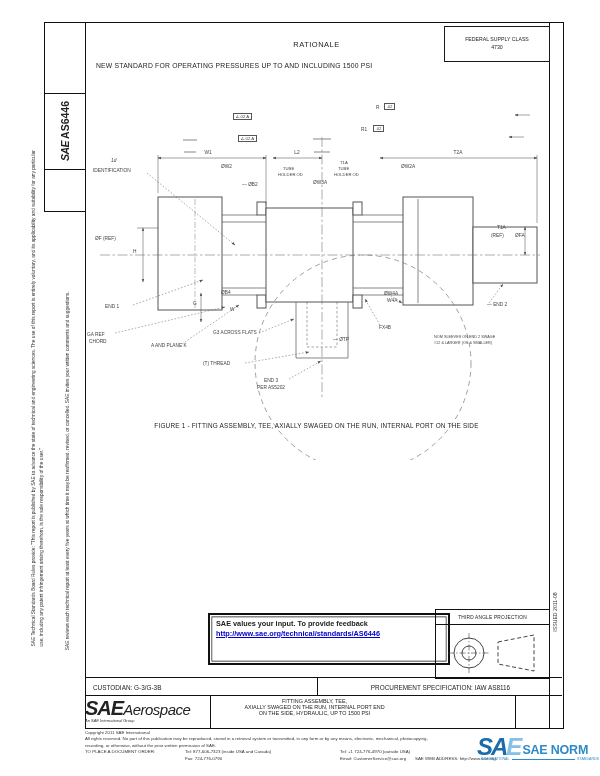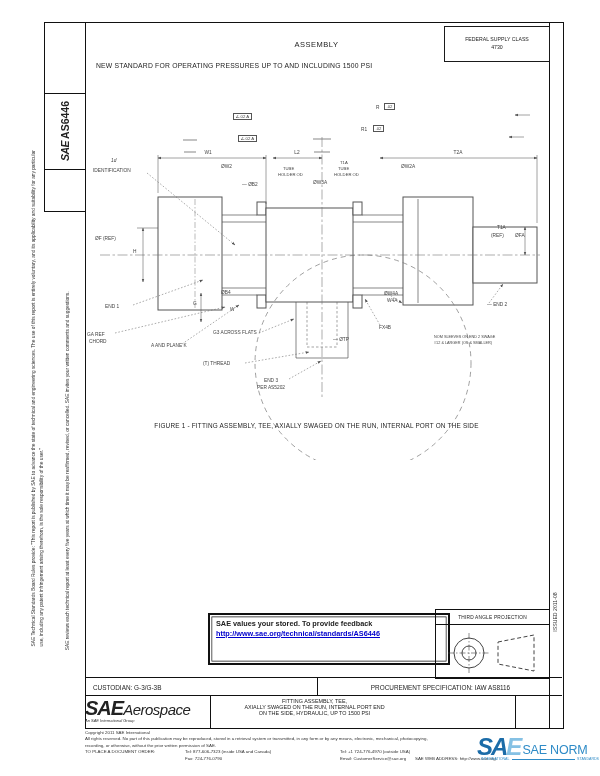--- a/index.html
+++ b/index.html
@@ -78,21 +78,21 @@
   
   .copy{left:85px;top:730px;width:420px;font-size:4.4px;line-height:1.45;color:#333;}
   .copy-row{position:relative;height:6.4px;}
   .copy-row span{position:absolute;top:0;white-space:nowrap;}
 
   
   .wm{left:477px;top:737px;width:122px;height:38px;z-index:5;}
   .wm-top{display:flex;align-items:flex-end;}
   .wm-sae{font-size:24px;font-weight:bold;font-style:italic;letter-spacing:-2px;line-height:.8;color:#1b6ca8;}
   .wm-sae .lt{color:#85c1e4;}
-  .wm-name{font-size:12.5px;font-weight:normal;color:#2e8bc7;letter-spacing:-.2px;margin-left:2px;line-height:1;}
+  .wm-name{font-size:12.5px;font-weight:bold;color:#2e8bc7;letter-spacing:-.2px;margin-left:2px;line-height:1;}
   .wm-sub{display:flex;align-items:center;gap:2px;font-size:3.6px;color:#2e8bc7;margin-top:1px;padding-left:4px;}
   .wm-line{flex:1;border-top:.7px solid #2e8bc7;}
 </style>
 </head>
 <body>
 
 <div class="page">
 
   <div class="sb sb1">SAE Technical Standards Board Rules provide: "This report is published by SAE to advance the state of technical and engineering sciences. The use of this report is entirely voluntary, and its applicability and suitability for any particular use, including any patent infringement arising therefrom, is the sole responsibility of the user."</div>
   <div class="sb sb2">SAE reviews each technical report at least every five years at which time it may be reaffirmed, revised, or cancelled. SAE invites your written comments and suggestions.</div>
@@ -104,21 +104,21 @@
     </div>
   </div>
 
   <div class="abs frame">
     <div class="frame-inner-right"></div>
   </div>
   <div class="abs issued">
     <span>ISSUED 2011-08</span>
   </div>
 
-  <div class="abs rationale-title">ASSEMBLY</div>
+  <div class="abs rationale-title">RATIONALE</div>
   <div class="abs rationale-text">NEW STANDARD FOR OPERATING PRESSURES UP TO AND INCLUDING 1500 PSI</div>
   <div class="abs fsc-box">
     <span>FEDERAL SUPPLY CLASS</span>
     <span>4730</span>
   </div>
 
   <svg class="abs drawing" viewBox="0 0 477 385">
     <defs>
       <marker id="ah" viewBox="0 0 10 10" refX="9" refY="5" markerWidth="7" markerHeight="7" orient="auto-start-reverse">
         <path d="M0,1.5 L10,5 L0,8.5 z" fill="#555"></path>
@@ -230,21 +230,21 @@
       <span class="ann" style="left: 349px; top: 261px; font-size: 3.8px;">NOM SLEEVES ON END 2 SWAGE</span>
       <span class="ann" style="left: 349px; top: 267px; font-size: 3.8px;">#12 &amp; LARGER (OS &amp; SMALLER)</span>
       <span class="ann" style="left: 412px; top: 151px;">T1A</span>
       <span class="ann" style="left: 406px; top: 159px;">(REF)</span>
       <span class="ann" style="left: 430px; top: 159px;">ØFA</span>
     </div>
 
   <div class="abs fig-caption">FIGURE 1 - FITTING ASSEMBLY, TEE, AXIALLY SWAGED ON THE RUN, INTERNAL PORT ON THE SIDE</div>
 
   <div class="abs feedback">
-    <div>SAE values your stored. To provide feedback</div>
+    <div>SAE values your input. To provide feedback</div>
     <div><a href="#">http://www.sae.org/technical/standards/AS6446</a></div>
   </div>
 
   <div class="abs tap">
     <div class="tap-head">THIRD ANGLE PROJECTION</div>
     <svg class="tap-sym" viewBox="0 0 113 52">
       <g stroke="#444" fill="none" stroke-width="1">
         <circle cx="33" cy="27" r="15"></circle>
         <circle cx="33" cy="27" r="7"></circle>
         <line x1="12" y1="27" x2="54" y2="27" stroke-width=".6" stroke-dasharray="6 2 1.5 2"></line>

